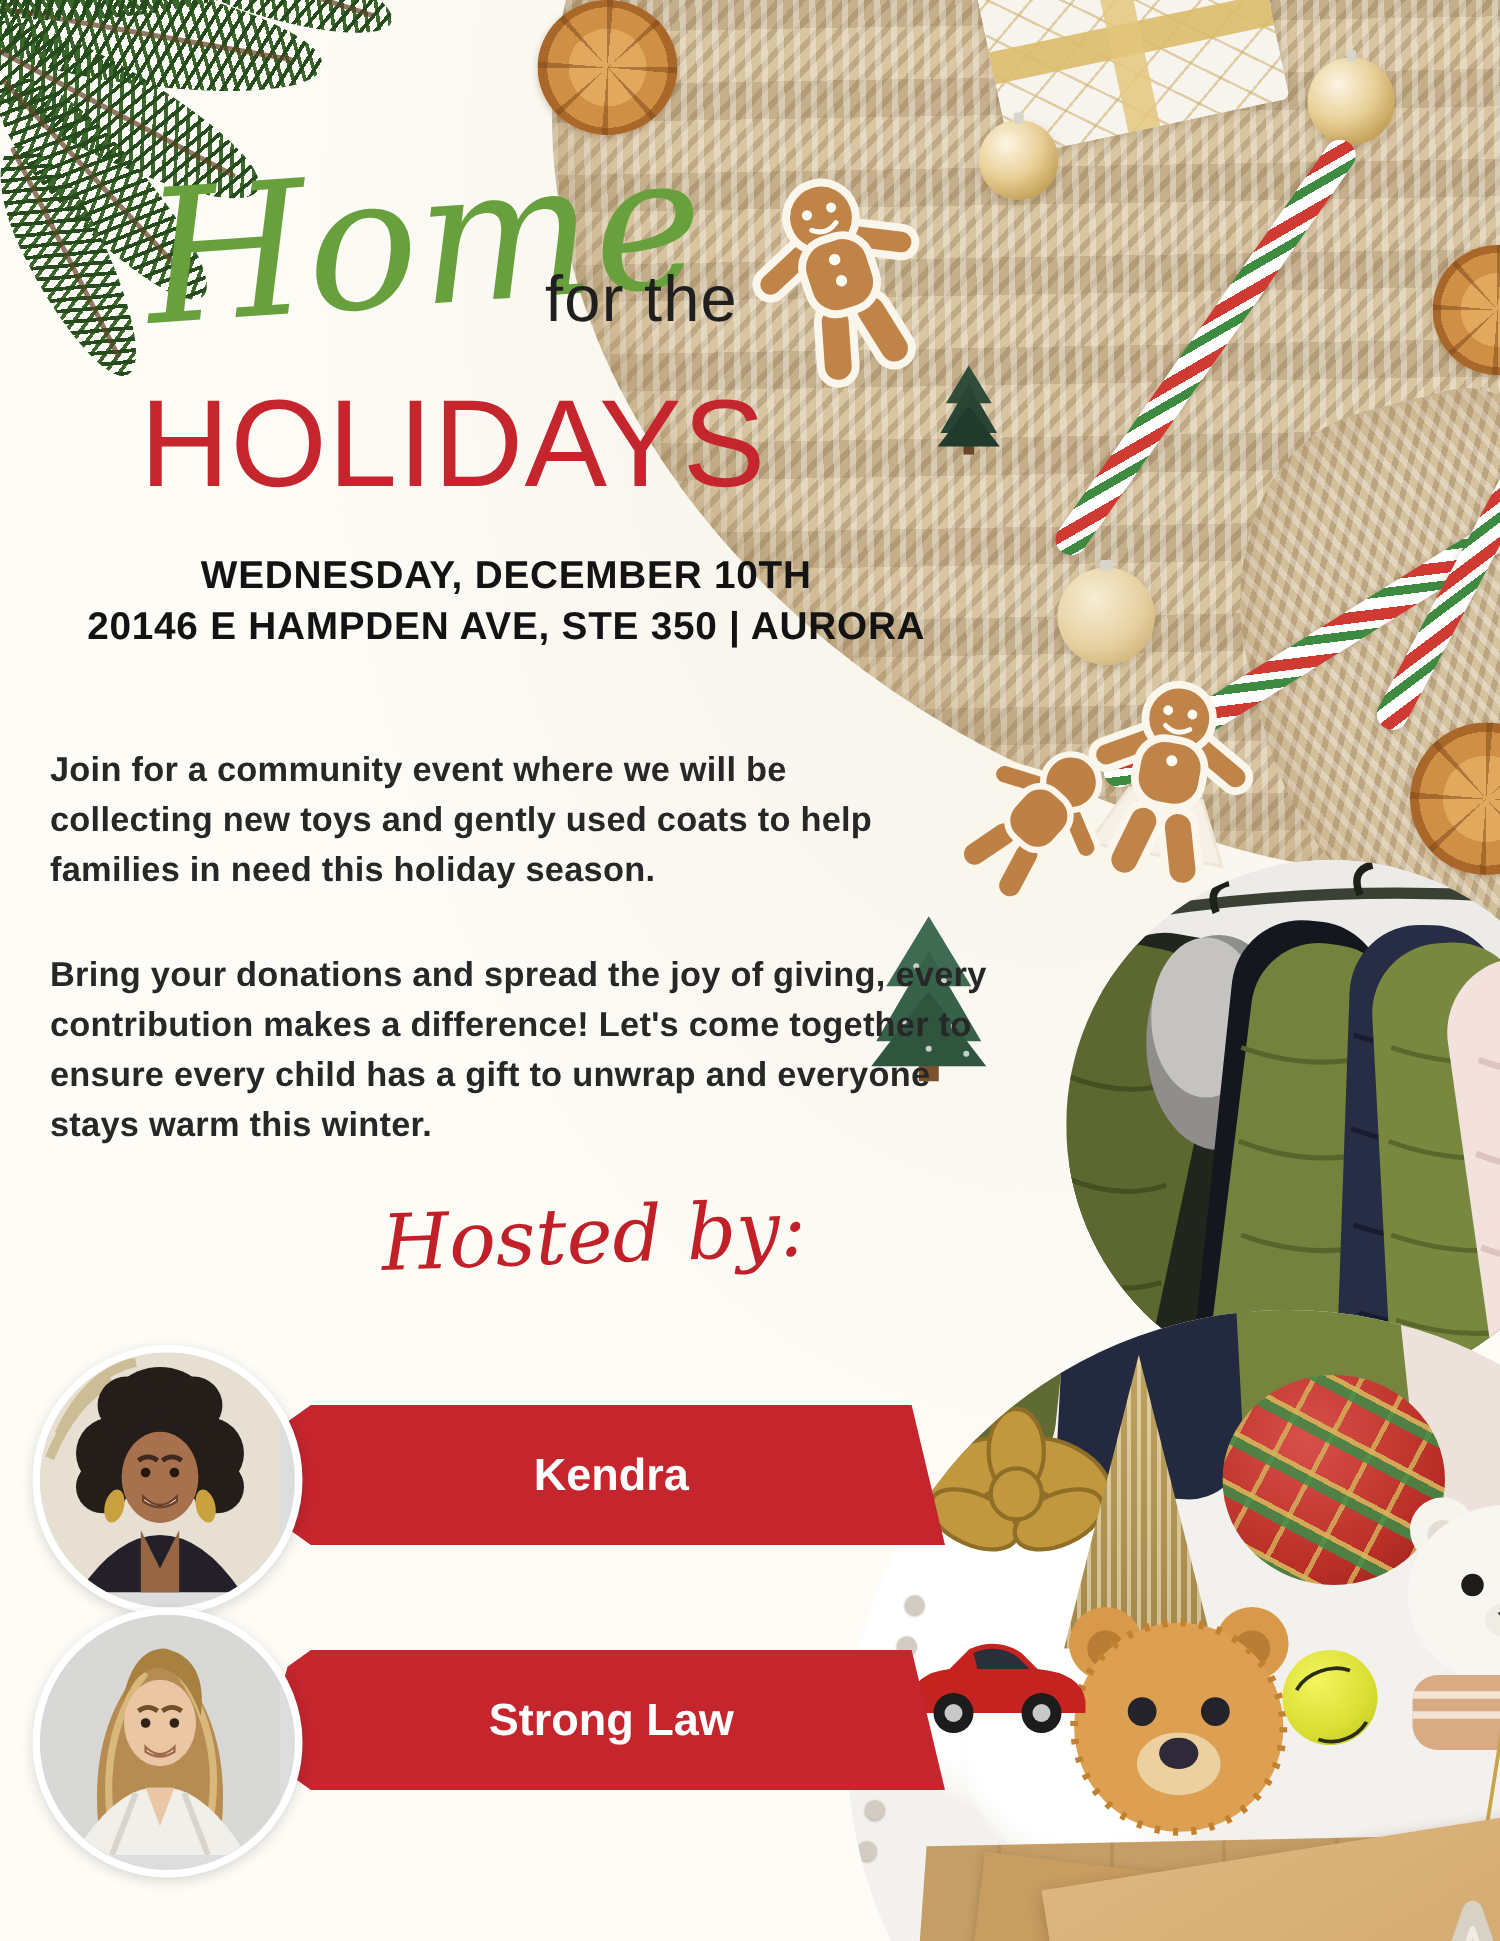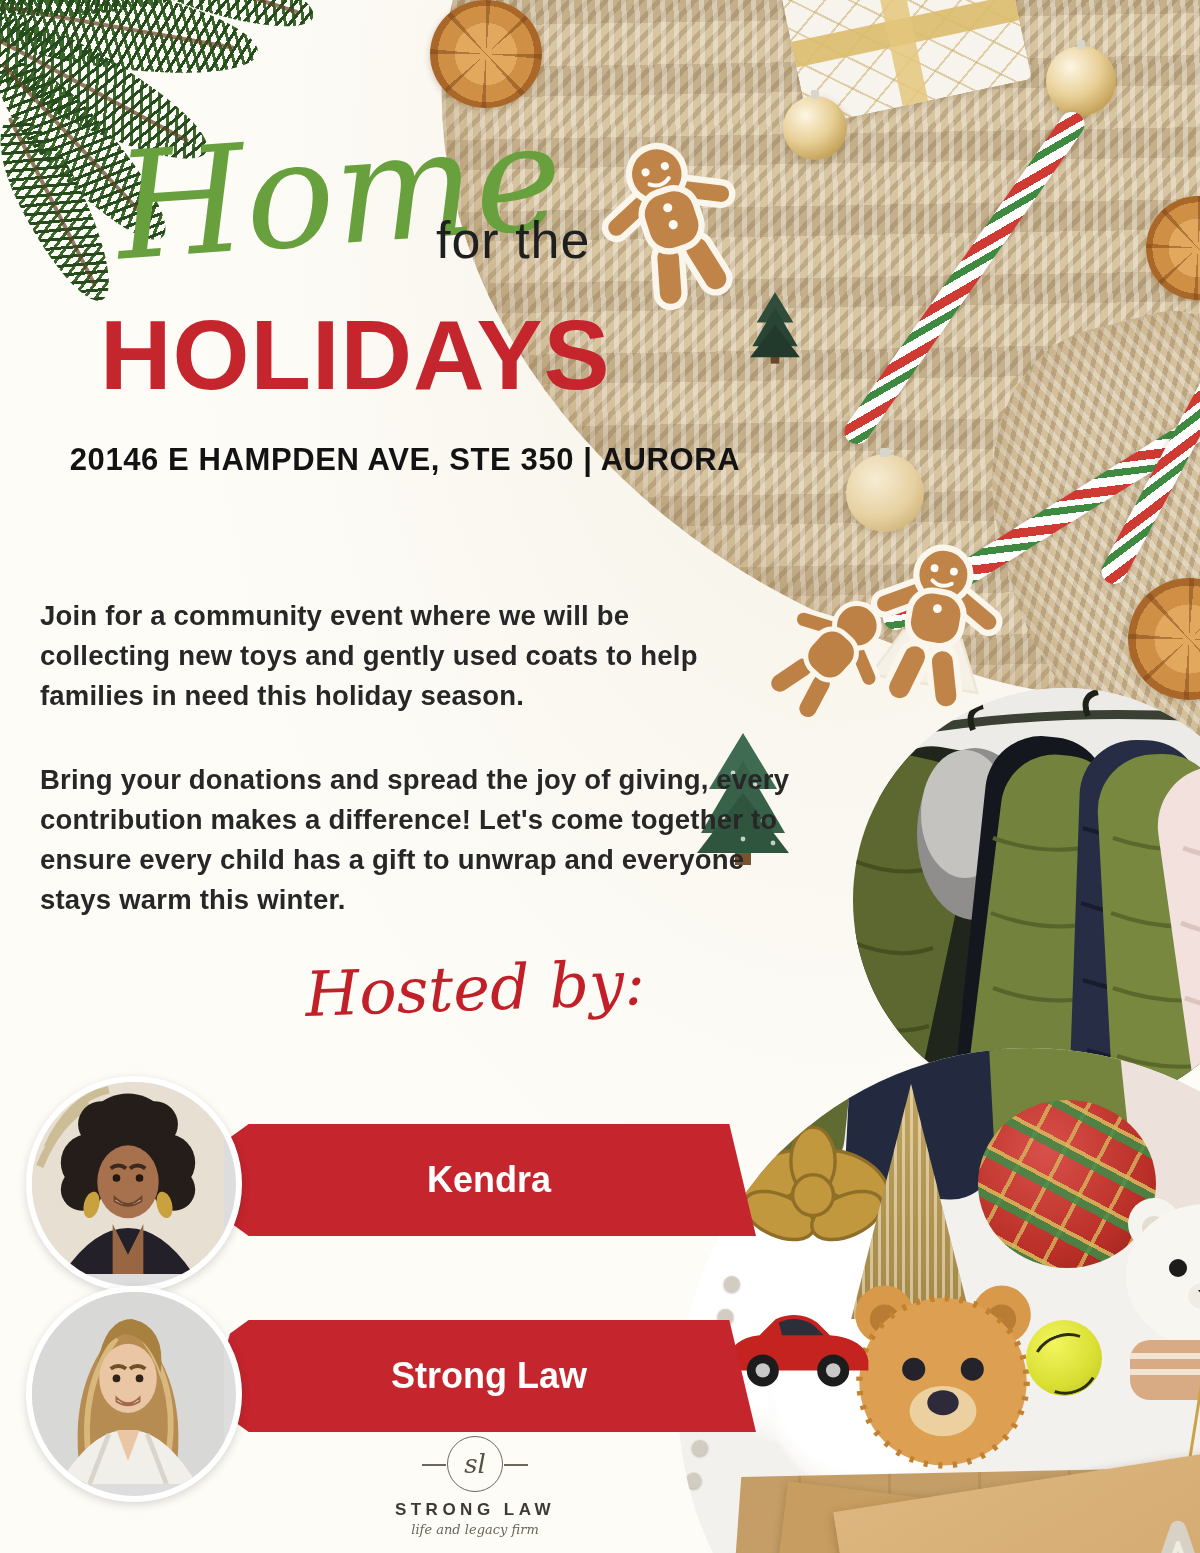--- a/index.html
+++ b/index.html
@@ -53,21 +53,21 @@
         background:
           repeating-linear-gradient(112deg, #264c1d 0 3px, rgba(0,0,0,0) 3px 9px),
           repeating-linear-gradient(64deg, #3c672c 0 3px, rgba(0,0,0,0) 3px 9px);
         border-radius:40% 60% 60% 40%/50%;}
   .branch::before{content:"";position:absolute;left:0;top:46%;width:92%;height:4px;background:#5d4527;border-radius:2px;opacity:.7;}
 
   
   .script{font-family:"DejaVu Serif", serif;font-style:italic;}
   .title-script{position:absolute;left:116px;top:118px;font-size:148px;line-height:1;color:#67a03c;z-index:5;transform:rotate(-4deg);}
   .title-mid{position:absolute;left:436px;top:210px;font-size:52px;color:#1f1f1f;z-index:5;letter-spacing:1px;text-align:center;}
-  .title-main{position:absolute;left:100px;top:298px;font-size:99px;font-weight:700;color:#c5252d;letter-spacing:1px;z-index:5;}
+  .title-main{position:absolute;left:112px;top:298px;font-size:99px;font-weight:400;color:#c5252d;letter-spacing:1px;z-index:5;}
   .event-block{position:absolute;left:0;top:440px;width:810px;text-align:center;z-index:5;color:#131313;font-weight:700;font-size:31px;line-height:1.32;letter-spacing:.6px;}
   .para{position:absolute;z-index:5;color:#272727;font-weight:700;font-size:27.5px;line-height:1.45;letter-spacing:.2px;}
   .para1{left:40px;top:596px;width:700px;}
   .para2{left:40px;top:760px;width:780px;}
   .hosted{position:absolute;left:250px;top:952px;width:450px;text-align:center;font-size:62px;color:#c12028;z-index:5;transform:rotate(-2deg);}
 
   
   .coats-circle{position:absolute;left:853px;top:688px;width:424px;height:424px;border-radius:50%;overflow:hidden;z-index:2;background:#ecebe8;}
   .don-circle{position:absolute;left:678px;top:1048px;width:704px;height:704px;border-radius:50%;overflow:hidden;z-index:3;background:#f3f1ee;}
   .dn-coat{position:absolute;border-radius:0 0 45px 45px;}
@@ -215,20 +215,21 @@
     <div class="branch" style="left:-30px;top:-48px;width:250px;height:62px;transform:rotate(-4deg);"></div>
     <div class="branch" style="left:-46px;top:178px;width:204px;height:62px;transform:rotate(63deg);"></div>
     <div class="branch" style="left:128px;top:-40px;width:190px;height:56px;transform:rotate(18deg);"></div>
   </div>
 
   <div class="title-script script">Home</div>
   <div class="title-mid">for the</div>
   <div class="title-main">HOLIDAYS</div>
 
   <div class="event-block">
+    <div>WEDNESDAY, DECEMBER 10TH</div>
     <div>20146 E HAMPDEN AVE, STE 350 | AURORA</div>
   </div>
 
   <div class="para para1">Join for a community event where we will be collecting new toys and gently used coats to help families in need this holiday season.</div>
   <div class="para para2">Bring your donations and spread the joy of giving, every contribution makes a difference! Let's come together to ensure every child has a gift to unwrap and everyone stays warm this winter.</div>
 
   <div class="hosted script">Hosted by:</div>
 
   <div class="coats-circle">
     <svg width="424" height="424" viewBox="0 0 424 424">
@@ -370,21 +371,14 @@
       <path d="M44 55 q6 6 12 0 l0 2 q-6 4 -12 0 z" fill="#fdf9f2" stroke="#a06a4a" stroke-width="1"></path>
       <path d="M14 100 Q30 74 46 72 L54 72 Q70 74 86 100 Z" fill="#f1efe9"></path>
       <path d="M44 72 L50 88 L56 72 Z" fill="#eac6a4"></path>
       <path d="M40 74 L30 100 M60 74 L70 100" stroke="#d9d5cc" stroke-width="2.5" fill="none"></path>
     </svg>
   </div>
   <div class="banner banner2">
     <div>Strong Law</div>
   </div>
 
-  <div class="logo">
-    <div class="logo-mark">
-      <span class="logo-sl">sl</span>
-    </div>
-    <div class="logo-name">STRONG LAW</div>
-    <div class="logo-tag">life and legacy firm</div>
-  </div>
 
 </div>
 
 </body></html>

